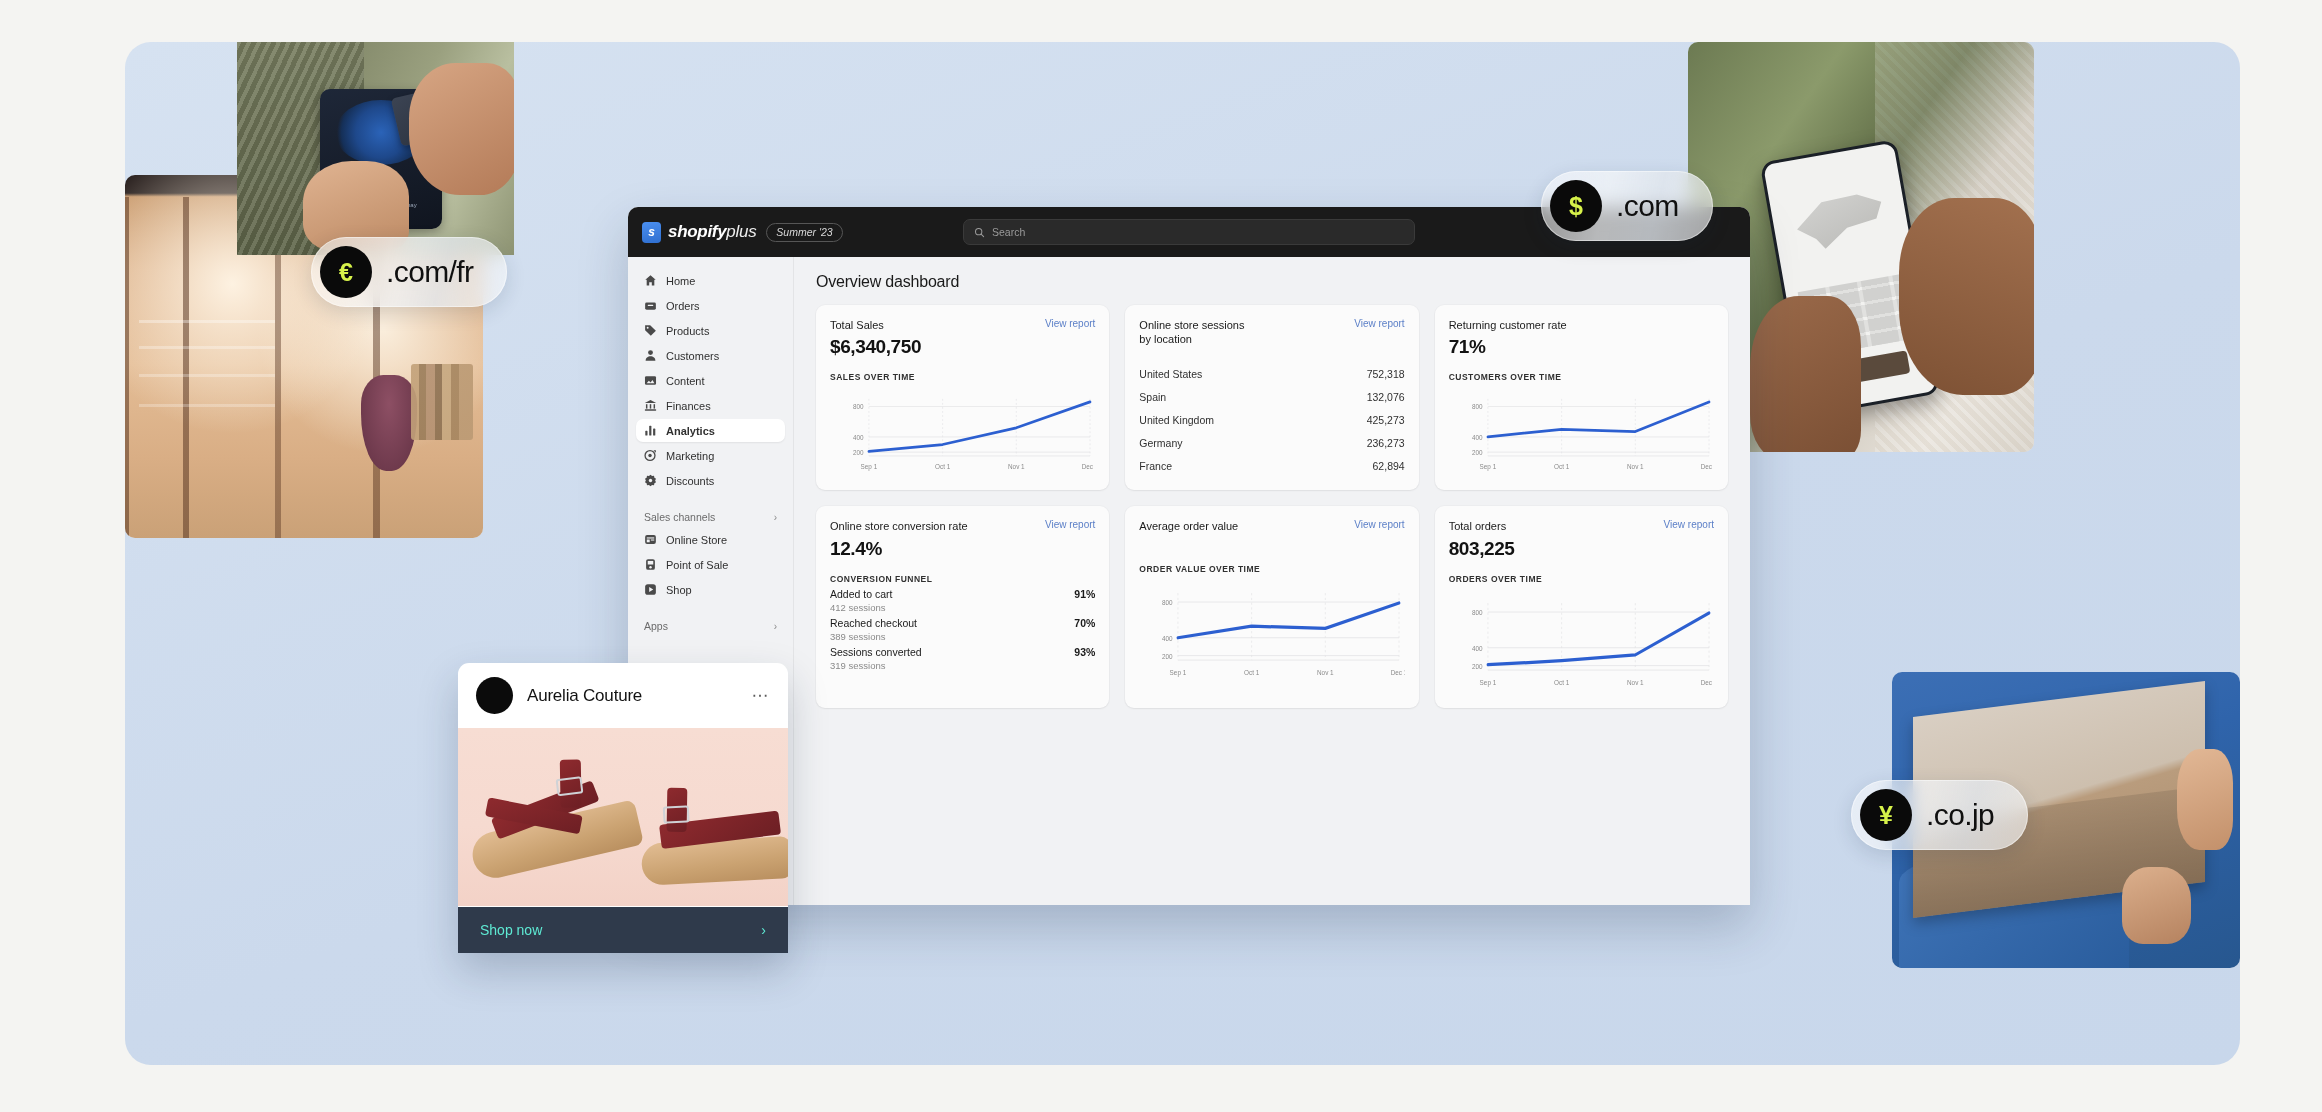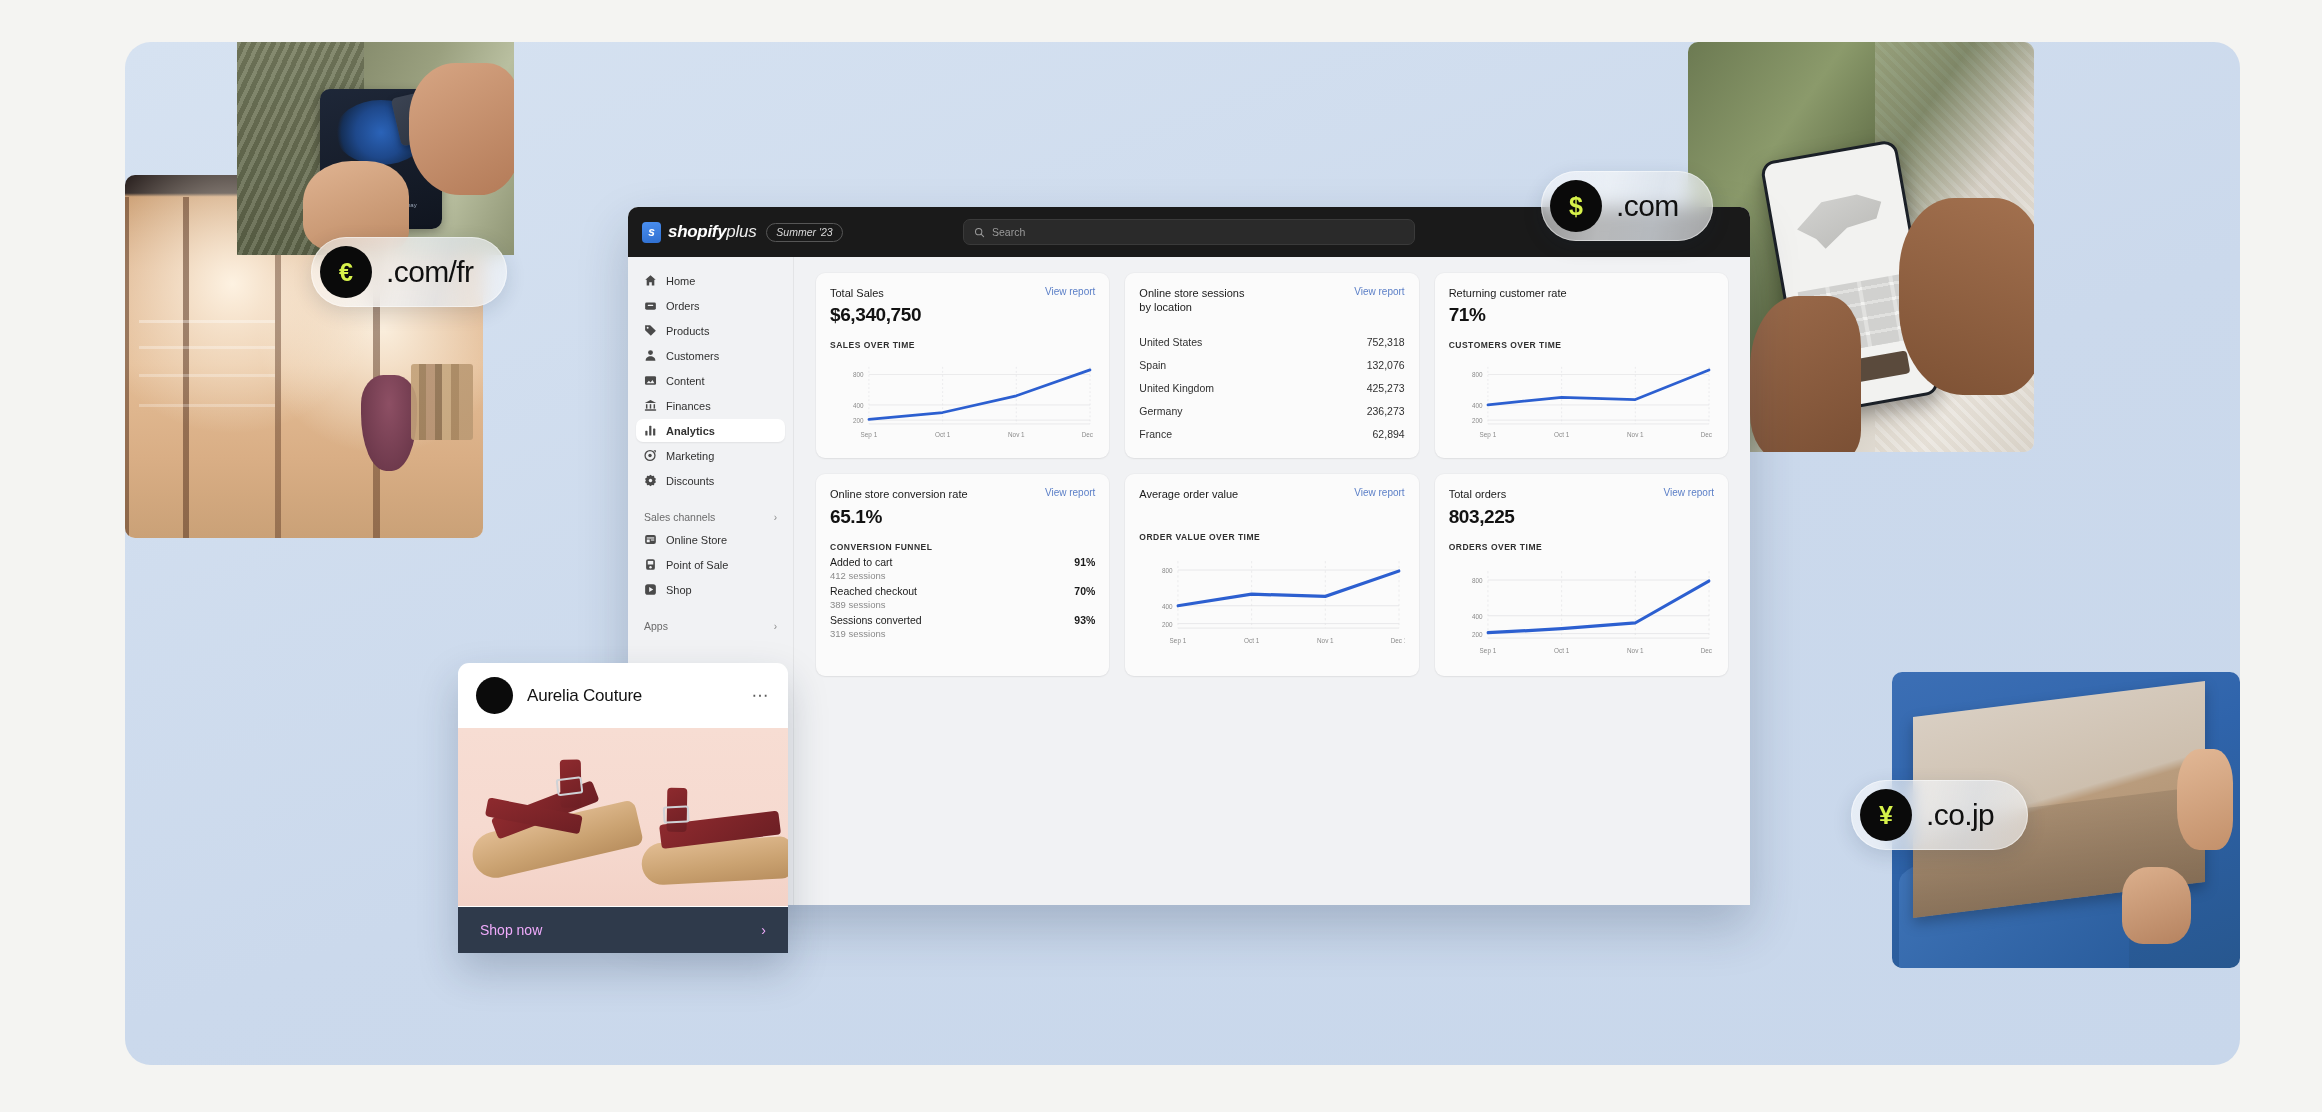--- a/index.html
+++ b/index.html
@@ -295,21 +295,21 @@
   .sandal .sole{
     position:absolute; background: linear-gradient(175deg,#e2bd93,#caa271 60%, #b98f5f);
     border-radius:6px;
   }
   .sandal .strap{
     position:absolute; background: linear-gradient(150deg,#8e2a2e,#6d1f24);
   }
   .pc-cta{
     position:absolute; left:0; bottom:0; width:100%; height:46px;
     background:#2f3a4b; display:flex; align-items:center; justify-content:space-between;
-    padding:0 22px; color:#f0abfc;text-align:center;
+    padding:0 22px; color:#5eead4;text-align:center;
   }
   .pc-cta-label{ font-size:14px; }
   .pc-cta-arrow{ font-size:14px; }
 
   
   .pill{
     position:absolute; display:flex; align-items:center; gap:14px;
     border-radius:999px; padding:9px 34px 9px 9px;
     background: linear-gradient(105deg, rgba(255,255,255,.52) 0%, rgba(244,246,248,.72) 38%, rgba(226,231,237,.78) 66%, rgba(250,251,252,.62) 100%);
     backdrop-filter: blur(9px);
@@ -531,20 +531,21 @@
           <span>Shop</span>
         </div>
 
         <div class="nav-group">
           <span>Apps</span>
           <span class="chev">›</span>
         </div>
       </div>
 
       <div class="content">
+        <div class="page-title">Overview dashboard</div>
 
         <div class="grid">
 
           <div class="card">
             <div class="card-head">
               <div class="card-title">Total Sales</div>
               <div class="view-report">View report</div>
             </div>
             <div class="big-metric">$6,340,750</div>
             <div class="section-label">SALES OVER TIME</div>
@@ -621,21 +622,21 @@
                 <text x="210.66666666666666" y="90" text-anchor="middle" fill="#8a8a8a" font-size="7.2" font-family="&quot;Liberation Sans&quot;, sans-serif">Nov 1</text>
                 <text x="294" y="90" text-anchor="middle" fill="#8a8a8a" font-size="7.2" font-family="&quot;Liberation Sans&quot;, sans-serif">Dec 1</text>
               </svg>
           </div>
 
           <div class="card">
             <div class="card-head">
               <div class="card-title">Online store conversion rate</div>
               <div class="view-report">View report</div>
             </div>
-            <div class="big-metric">65.1%</div>
+            <div class="big-metric">12.4%</div>
             <div class="section-label">CONVERSION FUNNEL</div>
 
             <div class="funnel-row">
               <div class="funnel-top">
                 <span>Added to cart</span>
                 <span class="pct">91%</span>
               </div>
               <div class="funnel-sub">412 sessions</div>
             </div>
 

